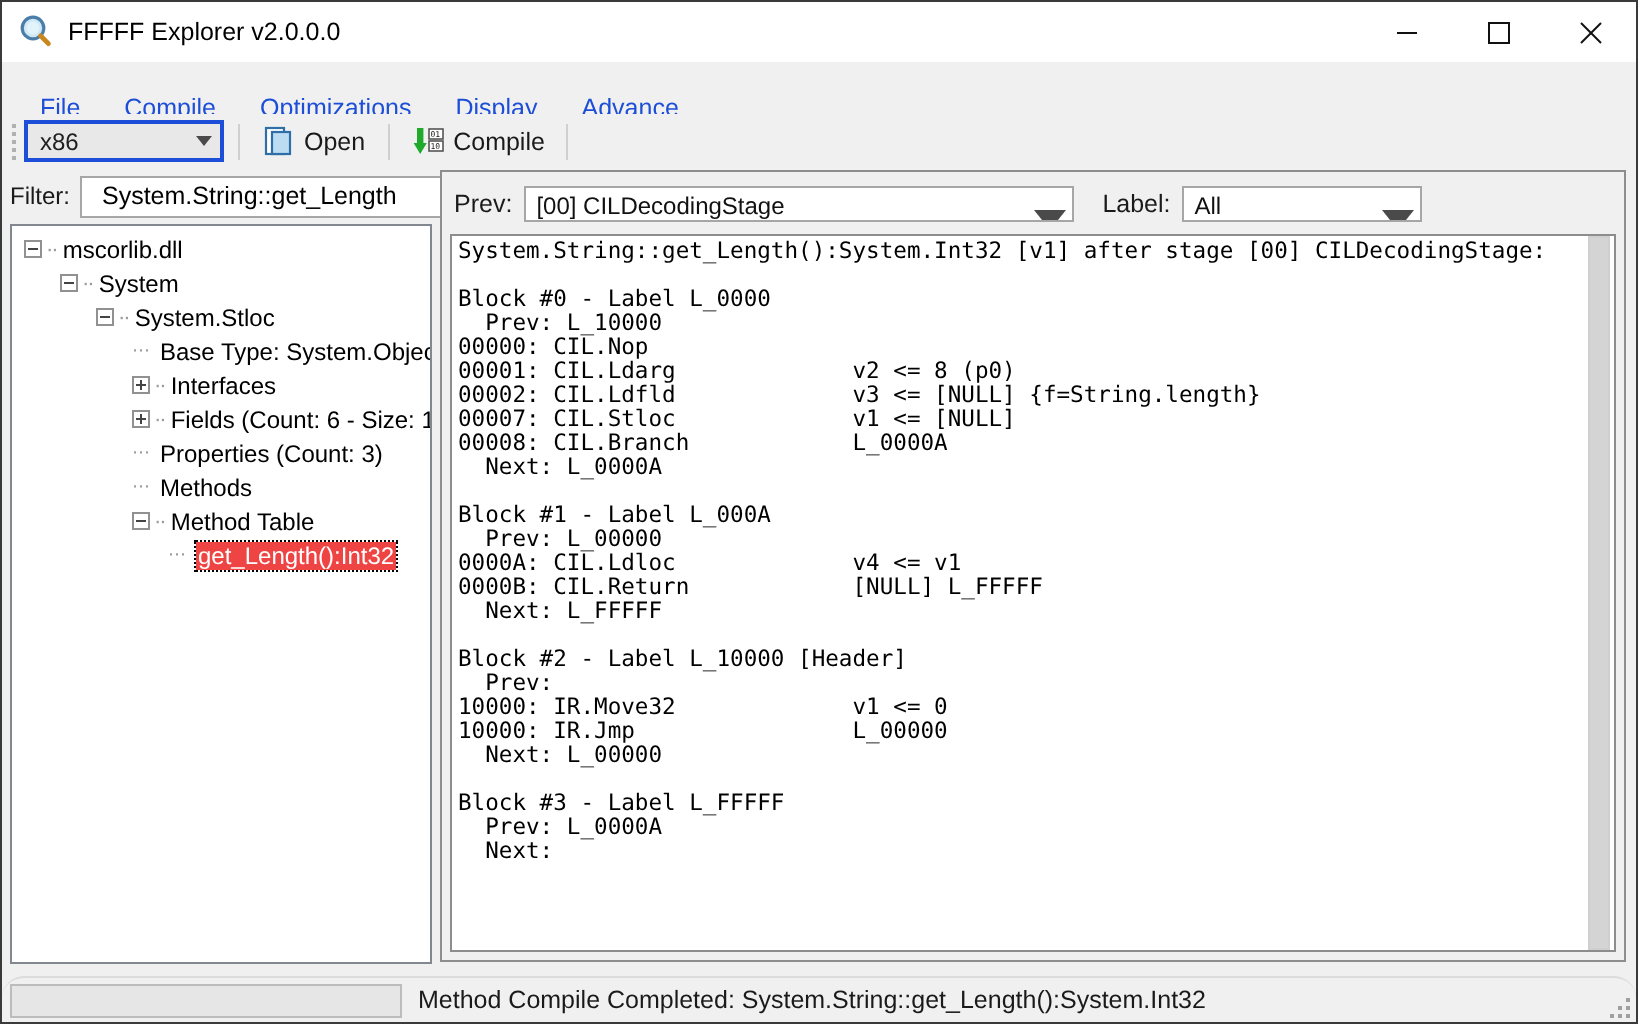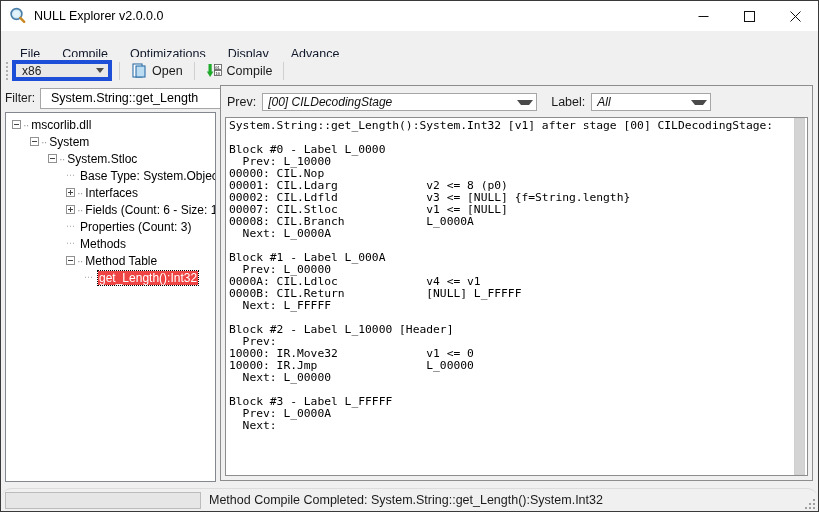--- a/index.html
+++ b/index.html
@@ -58,21 +58,21 @@
   .menubar {
     height: 26px;
     flex: 0 0 26px;
     background: #f0f0f0;
     display: flex;
     align-items: center;
     padding-left: 8px;
   }
   .menu-item {
     font-size: 12.5px;
-    color: #0f172a;
+    color: #1d4ed8;
     padding: 4px 11px;
     white-space: nowrap;
     cursor: default;
     margin-top: 20px;
   }
 
   
   .toolbar {
     height: 27px;
     flex: 0 0 27px;
@@ -87,21 +87,21 @@
     display: flex; flex-direction: column;
     justify-content: center; align-items: center;
     gap: 2px;
   }
   .grip i {
     display:block; width: 2px; height: 2px;
     background: #b0b0b0;
   }
   .arch-select {
     width: 100px; height: 21px;
-    border: 4px solid #1d4ed8;
+    border: 2px solid #1d4ed8;
     background: #e8e8e8;
     display: flex; align-items: center;
     padding: 0 4px 0 6px;
     font-size: 12px; color: #202020;
     position: relative;
   }
   .arch-select .caret {
     margin-left: auto;
     width: 0; height: 0;
     border-left: 4px solid transparent;
@@ -290,27 +290,26 @@
   .stage-row .lbl {
     font-size: 12.5px;
     color: #1a1a1a;
     margin-right: 6px;
     white-space: nowrap;
   }
   .combo {
     height: 18px;
     border: 1px solid #a6a6a6;
     background: #ffffff;
-    display: flex; align-items: center;
+    display: flex; align-items: flex-end;
     padding: 0 3px 0 5px;
     font-size: 12px;
     color: #111;
     white-space: nowrap;
     overflow: hidden;
-    font-style: italic;
   }
   .combo .caret {
     margin-left: auto;
     padding-left: 8px;
     width: 0; height: 0;
     border-left: 4px solid transparent;
     border-right: 4px solid transparent;
     border-top: 5px solid #4a4a4a;
     flex: 0 0 auto;
   }
@@ -394,21 +393,21 @@
 <div id="app">
 
   <div class="titlebar">
     <div class="title-icon">
       <svg width="20" height="20" viewBox="0 0 20 20">
         <circle cx="8.5" cy="8" r="5.4" fill="#cfe9f7" stroke="#4a7ea8" stroke-width="1.6"></circle>
         <circle cx="8.5" cy="8" r="3.2" fill="#eaf6fd" opacity="0.75"></circle>
         <line x1="12.3" y1="11.9" x2="16.2" y2="15.8" stroke="#c8881f" stroke-width="2.4" stroke-linecap="round"></line>
       </svg>
     </div>
-    <div class="title-text">NULL Explorer v2.0.0.0</div>
+    <div class="title-text">FFFFF Explorer v2.0.0.0</div>
     <div class="win-buttons">
       <div class="win-btn">
         <svg width="11" height="11" viewBox="0 0 11 11">
             <line x1="0.5" y1="5.5" x2="10.5" y2="5.5" stroke="#111" stroke-width="1"></line>
           </svg>
       </div>
       <div class="win-btn">
         <svg width="11" height="11" viewBox="0 0 11 11">
             <rect x="0.5" y="0.5" width="10" height="10" fill="none" stroke="#111" stroke-width="1"></rect>
           </svg>

